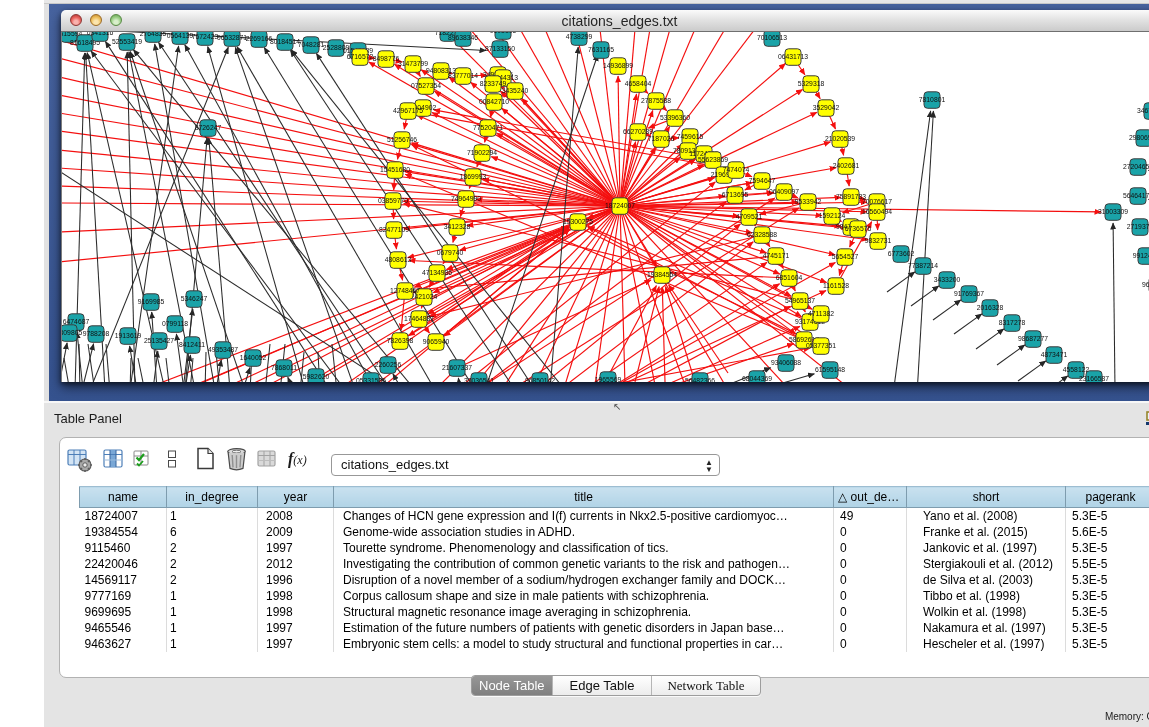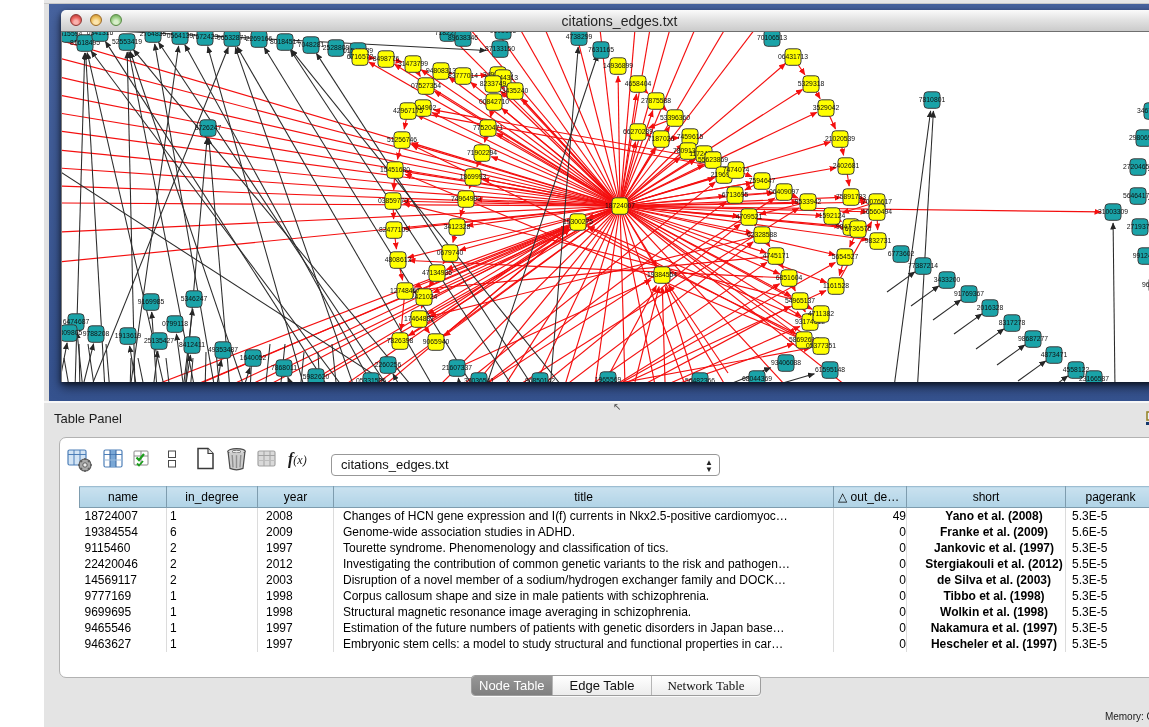--- a/index.html
+++ b/index.html
@@ -22,21 +22,21 @@
 #container{position:absolute;left:15px;top:36px;width:1121px;height:241px;background:#fff;border:1px solid #b2b2b2;border-radius:7px;}
 #toolbar{position:absolute;left:0;top:0;width:100%;height:47px;}
 .ic{position:absolute;top:12px;}
 #combo{position:absolute;left:271px;top:16px;width:389px;height:22px;background:#fff;border:1px solid #989898;border-radius:4px;font-size:13px;color:#111;line-height:20px;padding-left:9px;box-shadow:0 1px 0 rgba(255,255,255,.7);}
 #combo .arr{position:absolute;right:6px;top:3.5px;font-size:8px;color:#222;line-height:7px;letter-spacing:0;}
 #tblwrap{position:absolute;left:19px;top:48px;width:1105px;height:180px;overflow:hidden;}
 table{border-collapse:collapse;table-layout:fixed;width:1076px;font-size:12px;}
 th{height:21px;background:linear-gradient(#c9e1ef,#b0d3e6);border:1px solid #7e9cae;border-top:1px solid #9dbdd1;font-weight:normal;color:#000;font-size:12px;padding:0;}
 td{height:16px;color:#000;border-right:1px solid #dcdcdc;white-space:nowrap;overflow:hidden;padding:0 0 0 5px;}
 td.c1{padding-left:3px;} td.c2{padding-left:8px;} td.c3{padding-left:9px;}
-td.c4{padding-left:6px;text-align:right;} td.c5{text-align:center;padding-left:16px;font-weight:bold;} td.c6{padding-left:6px;}
+td.c4{padding-left:6px;} td.c5{text-align:left;padding-left:16px;} td.c6{padding-left:6px;}
 th.h4{text-align:left;padding-left:4px;}
 #vsb{position:absolute;left:1105px;top:71px;width:13px;height:151px;background:#fafafa;border:1px solid #e0e0e0;border-radius:2px;}
 #vsb .thumb{position:absolute;left:1.5px;top:1px;width:8px;height:17px;background:#b3b3b3;border-radius:5px;}
 #tabs{position:absolute;left:427px;top:274px;height:21px;display:flex;border:1px solid #9d9d9d;border-radius:4px;background:linear-gradient(#ffffff,#ececec);overflow:hidden;box-shadow:0 1px 0 rgba(255,255,255,.8);align-items:center;}
 .tab{font-size:13px;color:#111;padding:0 17px;line-height:20px;}
 .tab.sel{padding:0 7px;}
 .tab.nw{padding:0 15px;font-family:Liberation Serif, serif;}
 .tab.sel{background:linear-gradient(#979797,#7e7e7e);color:#fff;}
 .tab+.tab{border-left:1px solid #b5b5b5;}
 #status{position:absolute;left:8px;top:300px;width:100%;height:26px;}
@@ -750,21 +750,21 @@
                 <td class="c5">Yano et al. (2008)</td>
                 <td class="c6">5.3E-5</td>
                 <td class="c7"></td>
               </tr>
               <tr>
                 <td class="c0">19384554</td>
                 <td class="c1">6</td>
                 <td class="c2">2009</td>
                 <td class="c3">Genome-wide association studies in ADHD.</td>
                 <td class="c4">0</td>
-                <td class="c5">Franke et al. (2009)</td>
+                <td class="c5">Franke et al. (2015)</td>
                 <td class="c6">5.6E-5</td>
                 <td class="c7"></td>
               </tr>
               <tr>
                 <td class="c0">9115460</td>
                 <td class="c1">2</td>
                 <td class="c2">1997</td>
                 <td class="c3">Tourette syndrome. Phenomenology and classification of tics.</td>
                 <td class="c4">0</td>
                 <td class="c5">Jankovic et al. (1997)</td>
@@ -777,21 +777,21 @@
                 <td class="c2">2012</td>
                 <td class="c3">Investigating the contribution of common genetic variants to the risk and pathogen…</td>
                 <td class="c4">0</td>
                 <td class="c5">Stergiakouli et al. (2012)</td>
                 <td class="c6">5.5E-5</td>
                 <td class="c7"></td>
               </tr>
               <tr>
                 <td class="c0">14569117</td>
                 <td class="c1">2</td>
-                <td class="c2">2003</td>
+                <td class="c2">1996</td>
                 <td class="c3">Disruption of a novel member of a sodium/hydrogen exchanger family and DOCK…</td>
                 <td class="c4">0</td>
                 <td class="c5">de Silva et al. (2003)</td>
                 <td class="c6">5.3E-5</td>
                 <td class="c7"></td>
               </tr>
               <tr>
                 <td class="c0">9777169</td>
                 <td class="c1">1</td>
                 <td class="c2">1998</td>

